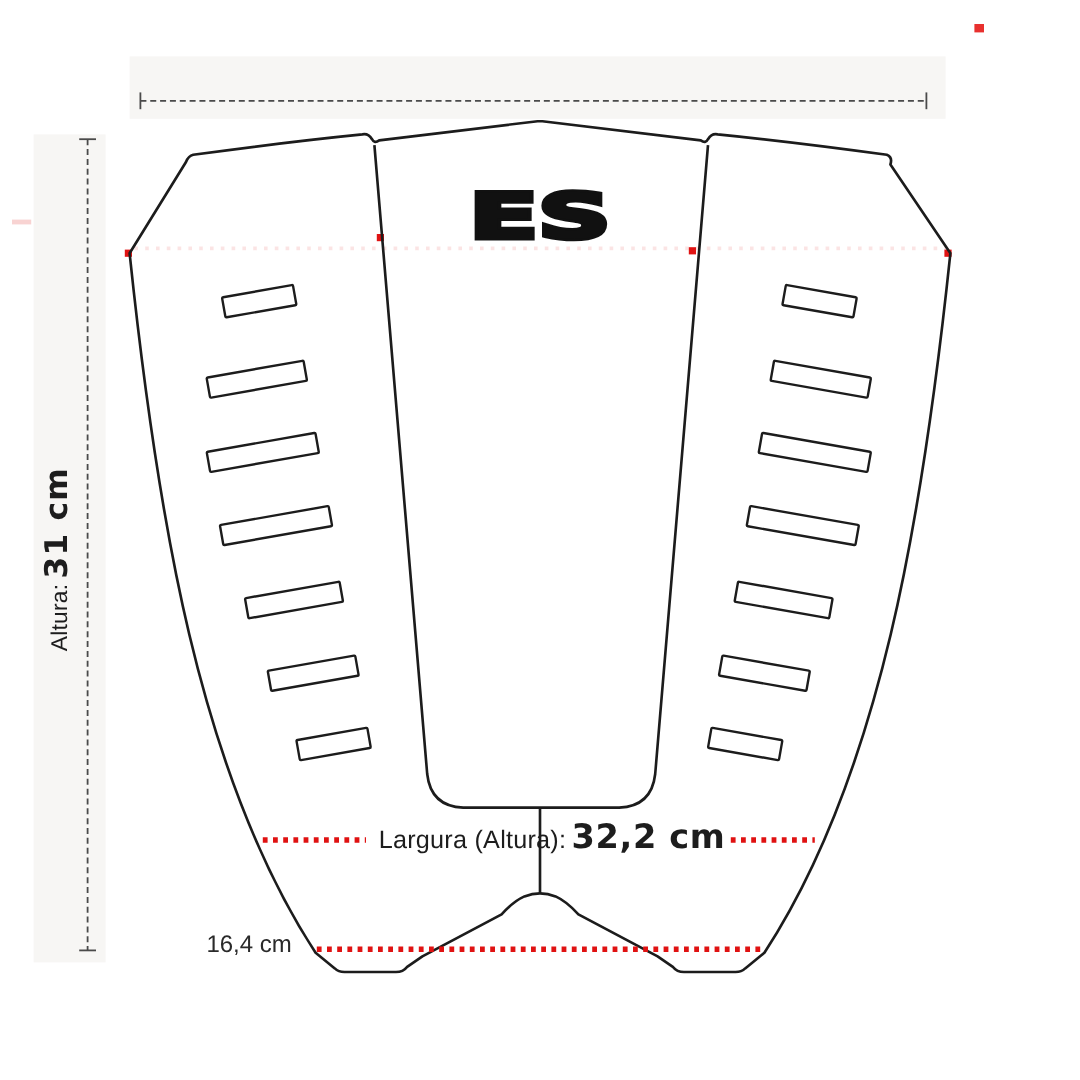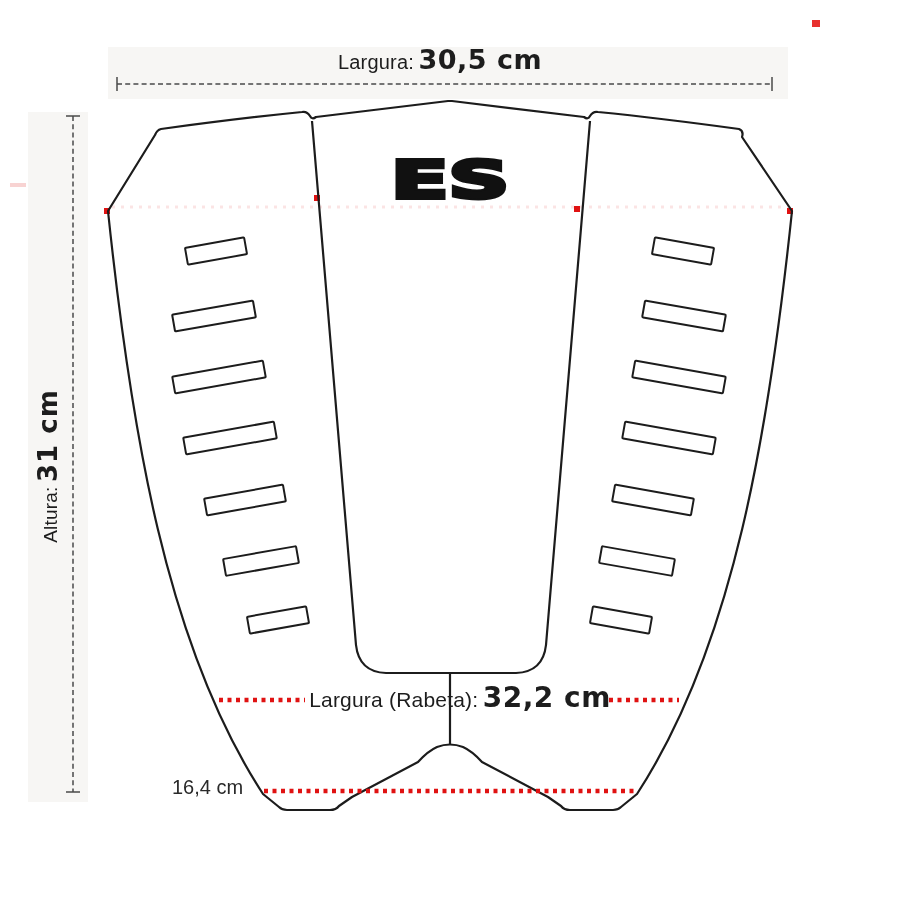--- a/index.html
+++ b/index.html
@@ -148,32 +148,28 @@
     <g stroke="#e01212" stroke-width="4.5" stroke-dasharray="4 4.5" fill="none">
       <line x1="219" y1="700" x2="305" y2="700"></line>
       <line x1="609" y1="700" x2="679" y2="700"></line>
     </g>
 
     <line x1="264" y1="791" x2="636" y2="791" stroke="#e01212" stroke-width="4.5" stroke-dasharray="4 4.5"></line>
 
     <text x="450" y="198" text-anchor="middle" font-family="DejaVu Sans, sans-serif" font-size="52" font-weight="bold" fill="#111111" stroke="#111111" stroke-width="4" paint-order="stroke" textLength="118" lengthAdjust="spacingAndGlyphs">ES</text>
   </svg>
 
-  <div class="label dim-top">
-    <span class="lbl">Largura:</span>
-    <span class="val">30,5 cm</span>
-  </div>
 
   <div class="label dim-alt">
     <span class="lbl">Altura:</span>
     <span class="val">31 cm</span>
   </div>
 
   <div class="label dim-tail">
-    <span class="lbl">Largura (Rabeta):</span>
+    <span class="lbl">Largura (Altura):</span>
     <span class="val">32,2 cm</span>
   </div>
 
   <div class="label dim-kick">
     <span>16,4 cm</span>
   </div>
 
 </div>
 
 </body></html>

